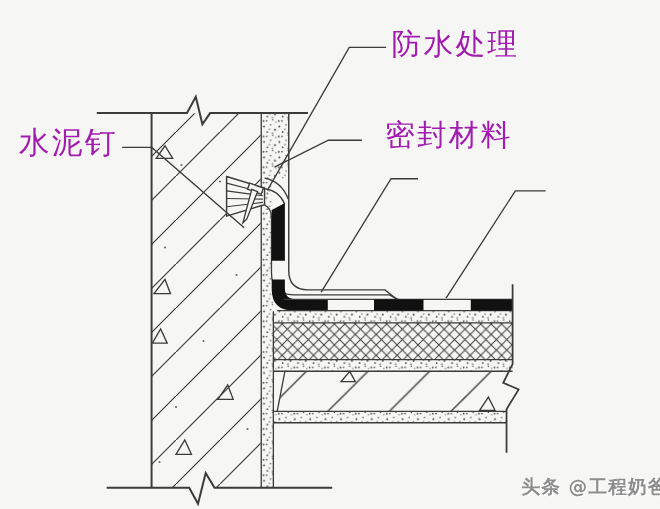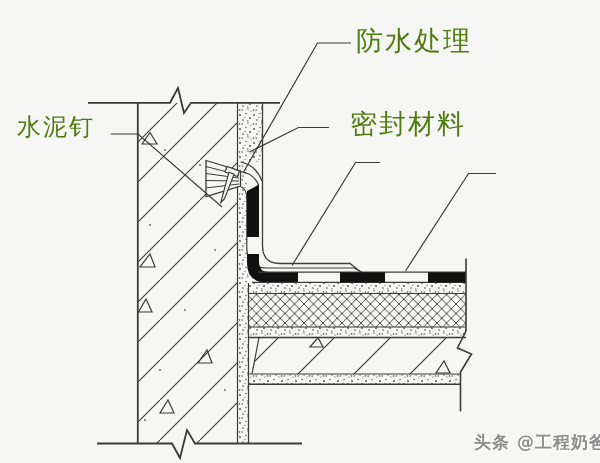--- a/index.html
+++ b/index.html
@@ -2,24 +2,24 @@
 <html><head>
 <meta charset="utf-8">
 <style>
   html,body{margin:0;padding:0;background:#e9e9e9;}
   .stage{
     position:relative;width:600px;height:463px;background:#f6f6f4;overflow:hidden;
     font-family:"DejaVu Sans","Liberation Sans",sans-serif;
   }
   .stage svg{position:absolute;left:0;top:0;}
   .lbl{
-    position:absolute;color:#4d7c0f;font-size:27px;line-height:1.05;
+    position:absolute;color:#a21caf;font-size:27px;line-height:1.05;
     letter-spacing:2px;white-space:nowrap;
   }
-  #lbl-cement-nail{left:17px;top:115px;font-size:24px;}
+  #lbl-cement-nail{left:17px;top:115px;font-size:28px;}
   #lbl-waterproof-treatment{left:356px;top:27px;}
   #lbl-sealing-material{left:350px;top:110px;}
   #lbl-additional-layer{left:384px;top:146px;letter-spacing:1px;}
   #lbl-waterproof-layer{left:500px;top:152px;}
   .watermark{
     position:absolute;left:474px;top:431px;font-size:17px;font-weight:700;
     color:#8d8d8d;letter-spacing:1px;white-space:nowrap;
     text-shadow:1.5px 1.5px 0 rgba(255,255,255,.95);
   }
 </style>

